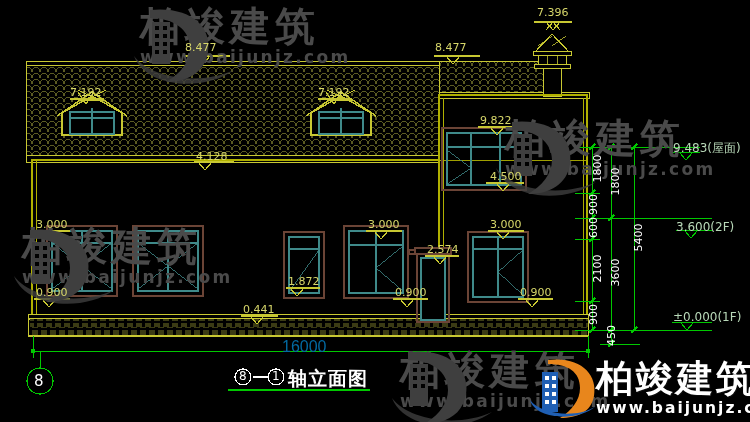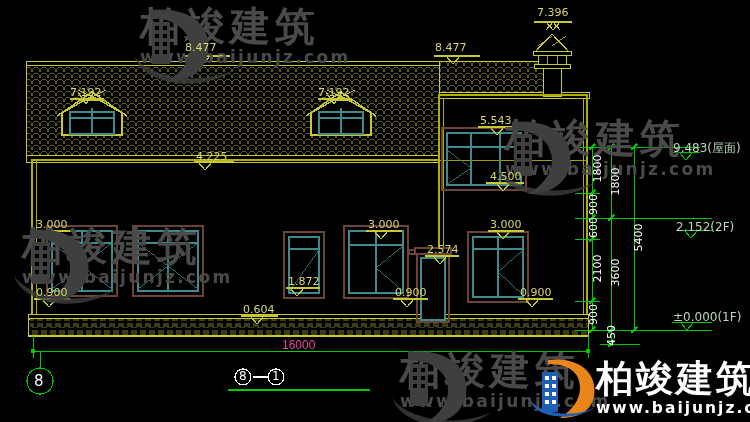--- a/index.html
+++ b/index.html
@@ -337,57 +337,59 @@
       <path d="M392,398 C408,420 458,428 492,412 C462,434 404,430 392,398 Z" opacity="0.8"></path>
     </g>
   </svg>
 
   <div id="marker-text-host">
       <div class="cadtxt" style="left: 537px; top: 6px; color: rgb(215, 215, 106); font-size: 11px; font-family: &quot;DejaVu Sans&quot;, sans-serif;">7.396</div>
       <div class="cadtxt" style="left: 185px; top: 41px; color: rgb(215, 215, 106); font-size: 11px; font-family: &quot;DejaVu Sans&quot;, sans-serif;">8.477</div>
       <div class="cadtxt" style="left: 435px; top: 41px; color: rgb(215, 215, 106); font-size: 11px; font-family: &quot;DejaVu Sans&quot;, sans-serif;">8.477</div>
       <div class="cadtxt" style="left: 70px; top: 86px; color: rgb(215, 215, 106); font-size: 11px; font-family: &quot;DejaVu Sans&quot;, sans-serif;">7.192</div>
       <div class="cadtxt" style="left: 318px; top: 86px; color: rgb(215, 215, 106); font-size: 11px; font-family: &quot;DejaVu Sans&quot;, sans-serif;">7.192</div>
-      <div class="cadtxt" style="left: 480px; top: 114px; color: rgb(215, 215, 106); font-size: 11px; font-family: &quot;DejaVu Sans&quot;, sans-serif;">5.543</div>
-      <div class="cadtxt" style="left: 196px; top: 150px; color: rgb(215, 215, 106); font-size: 11px; font-family: &quot;DejaVu Sans&quot;, sans-serif;">4.225</div>
+      <div class="cadtxt" style="left: 480px; top: 114px; color: rgb(215, 215, 106); font-size: 11px; font-family: &quot;DejaVu Sans&quot;, sans-serif;">9.822</div>
+      <div class="cadtxt" style="left: 196px; top: 150px; color: rgb(215, 215, 106); font-size: 11px; font-family: &quot;DejaVu Sans&quot;, sans-serif;">4.128</div>
       <div class="cadtxt" style="left: 490px; top: 170px; color: rgb(215, 215, 106); font-size: 11px; font-family: &quot;DejaVu Sans&quot;, sans-serif;">4.500</div>
       <div class="cadtxt" style="left: 36px; top: 218px; color: rgb(215, 215, 106); font-size: 11px; font-family: &quot;DejaVu Sans&quot;, sans-serif;">3.000</div>
       <div class="cadtxt" style="left: 368px; top: 218px; color: rgb(215, 215, 106); font-size: 11px; font-family: &quot;DejaVu Sans&quot;, sans-serif;">3.000</div>
       <div class="cadtxt" style="left: 490px; top: 218px; color: rgb(215, 215, 106); font-size: 11px; font-family: &quot;DejaVu Sans&quot;, sans-serif;">3.000</div>
       <div class="cadtxt" style="left: 427px; top: 243px; color: rgb(215, 215, 106); font-size: 11px; font-family: &quot;DejaVu Sans&quot;, sans-serif;">2.574</div>
       <div class="cadtxt" style="left: 288px; top: 275px; color: rgb(215, 215, 106); font-size: 11px; font-family: &quot;DejaVu Sans&quot;, sans-serif;">1.872</div>
       <div class="cadtxt" style="left: 36px; top: 286px; color: rgb(215, 215, 106); font-size: 11px; font-family: &quot;DejaVu Sans&quot;, sans-serif;">0.900</div>
       <div class="cadtxt" style="left: 395px; top: 286px; color: rgb(215, 215, 106); font-size: 11px; font-family: &quot;DejaVu Sans&quot;, sans-serif;">0.900</div>
       <div class="cadtxt" style="left: 520px; top: 286px; color: rgb(215, 215, 106); font-size: 11px; font-family: &quot;DejaVu Sans&quot;, sans-serif;">0.900</div>
-      <div class="cadtxt" style="left: 243px; top: 303px; color: rgb(215, 215, 106); font-size: 11px; font-family: &quot;DejaVu Sans&quot;, sans-serif;">0.604</div>
+      <div class="cadtxt" style="left: 243px; top: 303px; color: rgb(215, 215, 106); font-size: 11px; font-family: &quot;DejaVu Sans&quot;, sans-serif;">0.441</div>
     </div>
   <div id="level-text-host">
       <div class="cadtxt" style="left: 673px; top: 140px; color: rgb(184, 216, 184); font-size: 12px; font-family: &quot;DejaVu Sans&quot;, sans-serif;">9.483(屋面)</div>
-      <div class="cadtxt" style="left: 676px; top: 220px; color: rgb(184, 216, 184); font-size: 12px; font-family: &quot;DejaVu Sans&quot;, sans-serif;">2.152(2F)</div>
+      <div class="cadtxt" style="left: 676px; top: 220px; color: rgb(184, 216, 184); font-size: 12px; font-family: &quot;DejaVu Sans&quot;, sans-serif;">3.600(2F)</div>
       <div class="cadtxt" style="left: 673px; top: 310px; color: rgb(184, 216, 184); font-size: 12px; font-family: &quot;DejaVu Sans&quot;, sans-serif;">±0.000(1F)</div>
     </div>
   <div id="dim-text-host">
       <div class="cadtxt" style="left: 583px; top: 162px; color: rgb(255, 255, 255); font-size: 11px; transform: rotate(-90deg); transform-origin: center center; font-family: &quot;DejaVu Sans&quot;, sans-serif;">1800</div>
       <div class="cadtxt" style="left: 583px; top: 197.5px; color: rgb(255, 255, 255); font-size: 11px; transform: rotate(-90deg); transform-origin: center center; font-family: &quot;DejaVu Sans&quot;, sans-serif;">900</div>
       <div class="cadtxt" style="left: 583px; top: 220.5px; color: rgb(255, 255, 255); font-size: 11px; transform: rotate(-90deg); transform-origin: center center; font-family: &quot;DejaVu Sans&quot;, sans-serif;">600</div>
       <div class="cadtxt" style="left: 583px; top: 262px; color: rgb(255, 255, 255); font-size: 11px; transform: rotate(-90deg); transform-origin: center center; font-family: &quot;DejaVu Sans&quot;, sans-serif;">2100</div>
       <div class="cadtxt" style="left: 583px; top: 307.5px; color: rgb(255, 255, 255); font-size: 11px; transform: rotate(-90deg); transform-origin: center center; font-family: &quot;DejaVu Sans&quot;, sans-serif;">900</div>
       <div class="cadtxt" style="left: 601px; top: 174.5px; color: rgb(255, 255, 255); font-size: 11px; transform: rotate(-90deg); transform-origin: center center; font-family: &quot;DejaVu Sans&quot;, sans-serif;">1800</div>
       <div class="cadtxt" style="left: 601px; top: 266px; color: rgb(255, 255, 255); font-size: 11px; transform: rotate(-90deg); transform-origin: center center; font-family: &quot;DejaVu Sans&quot;, sans-serif;">3600</div>
       <div class="cadtxt" style="left: 601px; top: 329px; color: rgb(255, 255, 255); font-size: 11px; transform: rotate(-90deg); transform-origin: center center; font-family: &quot;DejaVu Sans&quot;, sans-serif;">450</div>
       <div class="cadtxt" style="left: 624px; top: 230.5px; color: rgb(255, 255, 255); font-size: 11px; transform: rotate(-90deg); transform-origin: center center; font-family: &quot;DejaVu Sans&quot;, sans-serif;">5400</div>
     </div>
 
-  <div class="cadtxt" style="left:282px;top:338px;color:#ec4899;font-size:12px;">16000</div>
+  <div class="cadtxt" style="left:282px;top:338px;color:#0369a1;font-size:16px;">16000</div>
 
   <div class="cadtxt" style="left:34px;top:372px;color:#fff;font-size:15px;
        font-family:'DejaVu Sans',sans-serif;">8</div>
 
   <div class="titletxt" style="left:239px;top:369px;font-size:12px;">8</div>
   <div class="titletxt" style="left:272px;top:369px;font-size:12px;">1</div>
+  <div class="titletxt" style="left:288px;top:366px;font-size:19px;font-weight:bold;
+       letter-spacing:1px;">轴立面图</div>
 
   <div class="botlogo" style="left:596px;top:360px;">
     <span class="cn">柏竣建筑</span>
     <span class="url">www.baijunjz.com</span>
   </div>
   <svg style="position:absolute;left:528px;top:356px;width:70px;height:62px;" viewBox="0 0 70 62">
     <path d="M20,4 C52,0 70,18 66,40 C63,56 50,62 32,62
              C44,54 52,44 52,32 C52,16 40,8 20,8 Z" fill="#e8861c"></path>
     <rect x="14" y="16" width="16" height="40" fill="#1f5fb4"></rect>
     <g fill="#fff">

